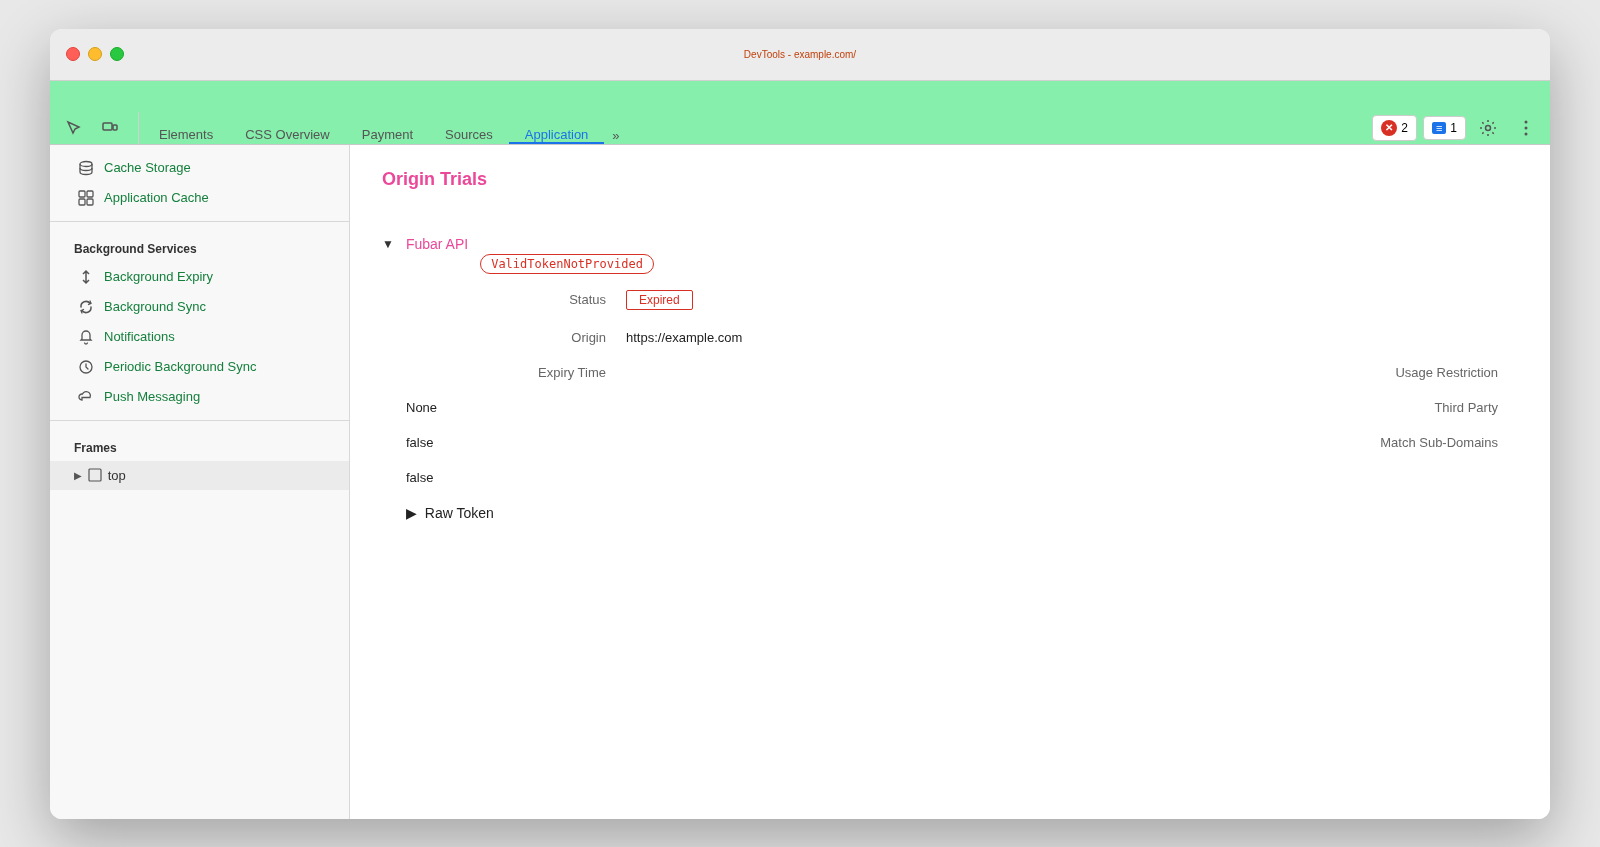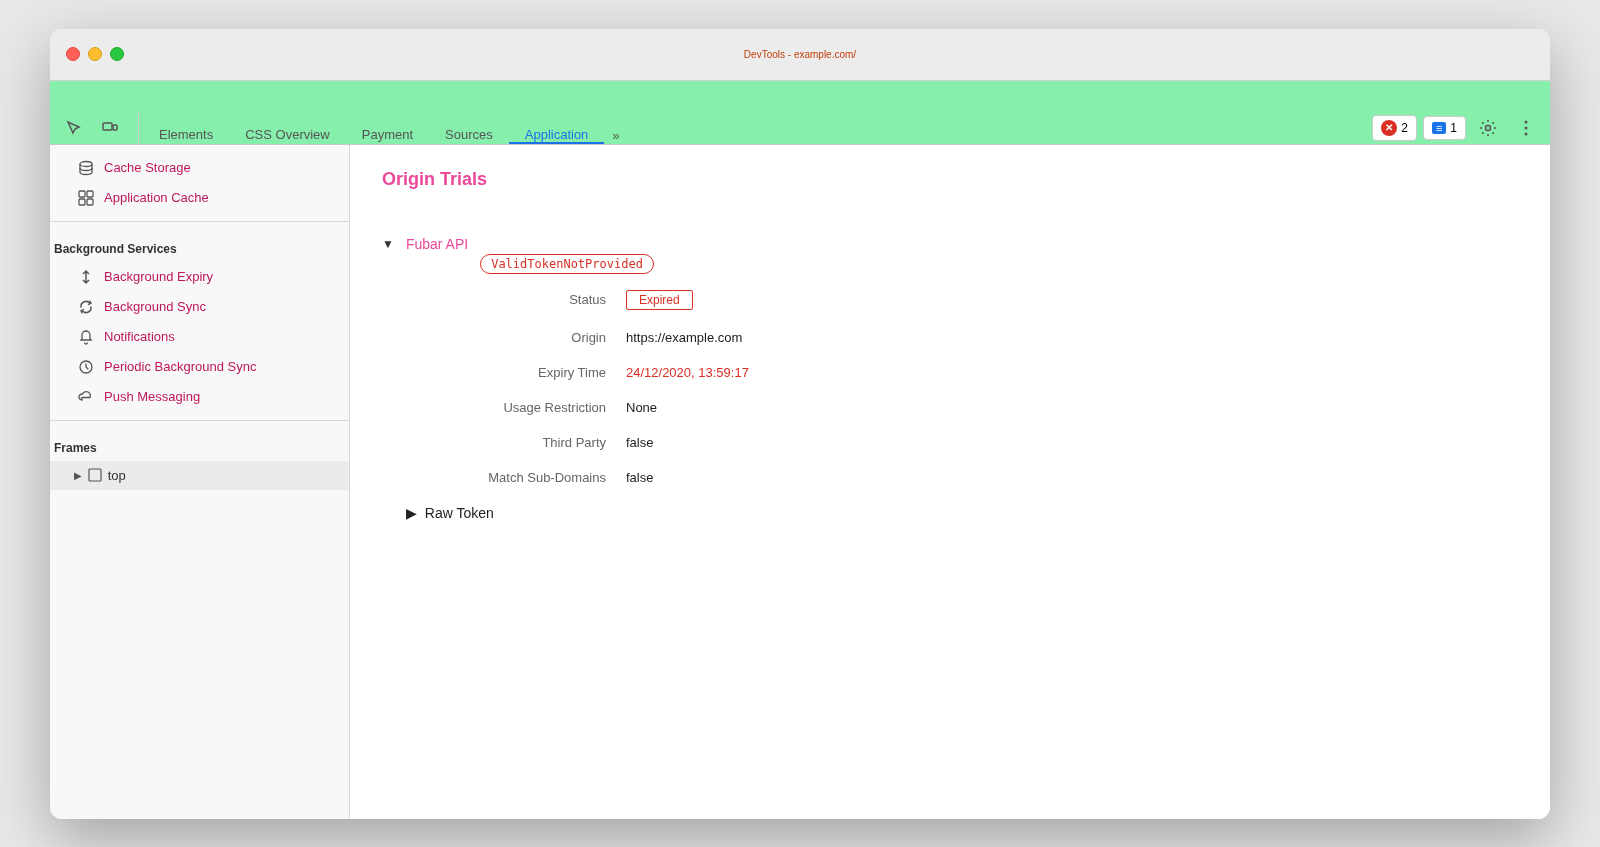--- a/index.html
+++ b/index.html
@@ -171,29 +171,29 @@
       background: #f8f8f8;
       border-right: 1px solid #d8d8d8;
       overflow-y: auto;
       flex-shrink: 0;
       padding: 8px 0;
     }
     .sidebar-section-header {
       font-size: 12px;
       font-weight: 600;
       color: #333;
-      padding: 12px 16px 6px 4px;
+      padding: 12px 16px 6px 24px;
     }
     .sidebar-item {
       display: flex;
       align-items: center;
       gap: 10px;
       padding: 7px 16px 7px 28px;
       font-size: 13px;
-      color: #be185d;
+      color: #15803d;
       cursor: pointer;
     }
     .sidebar-item .icon {
       width: 16px;
       height: 16px;
       display: flex;
       align-items: center;
       justify-content: center;
       flex-shrink: 0;
       color: #555;
@@ -492,23 +492,20 @@
           <div class="detail-label">
             <span>Origin</span>
           </div>
           <div class="detail-value">
             <span>https://example.com</span>
           </div>
 
           <div class="detail-label">
             <span>Expiry Time</span>
           </div>
-          <div class="detail-value">
-            <span class="expiry-red">24/12/2020, 13:59:17</span>
-          </div>
 
           <div class="detail-label">
             <span>Usage Restriction</span>
           </div>
           <div class="detail-value">
             <span>None</span>
           </div>
 
           <div class="detail-label">
             <span>Third Party</span>

